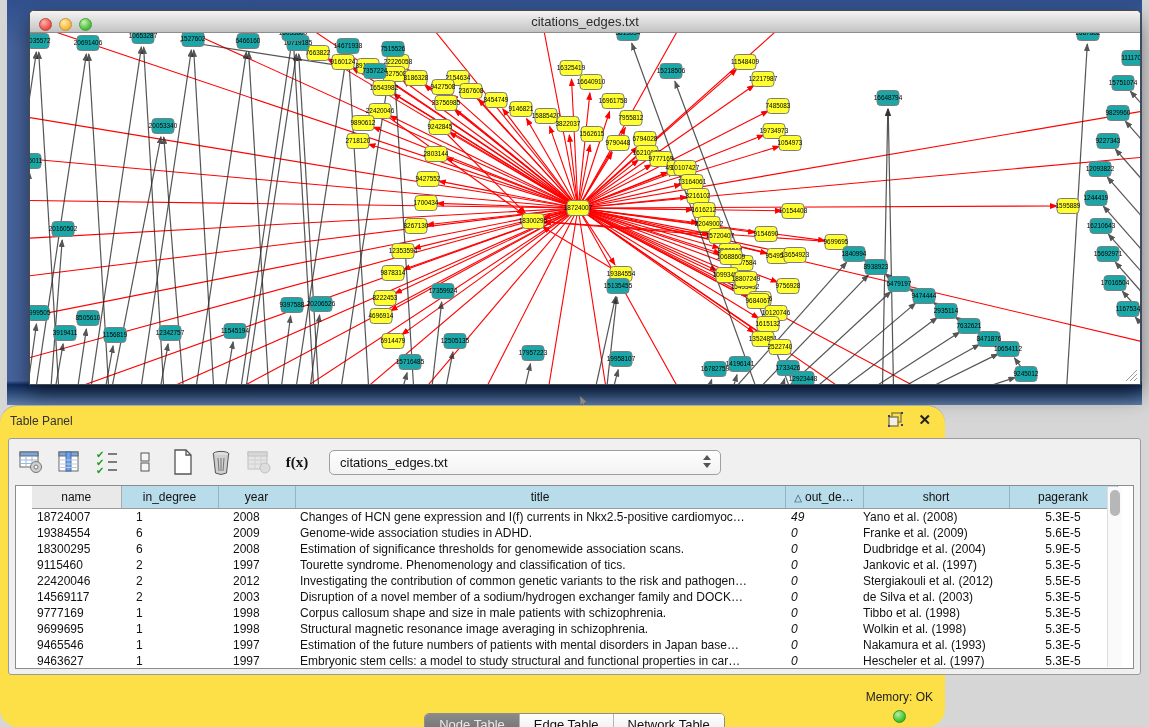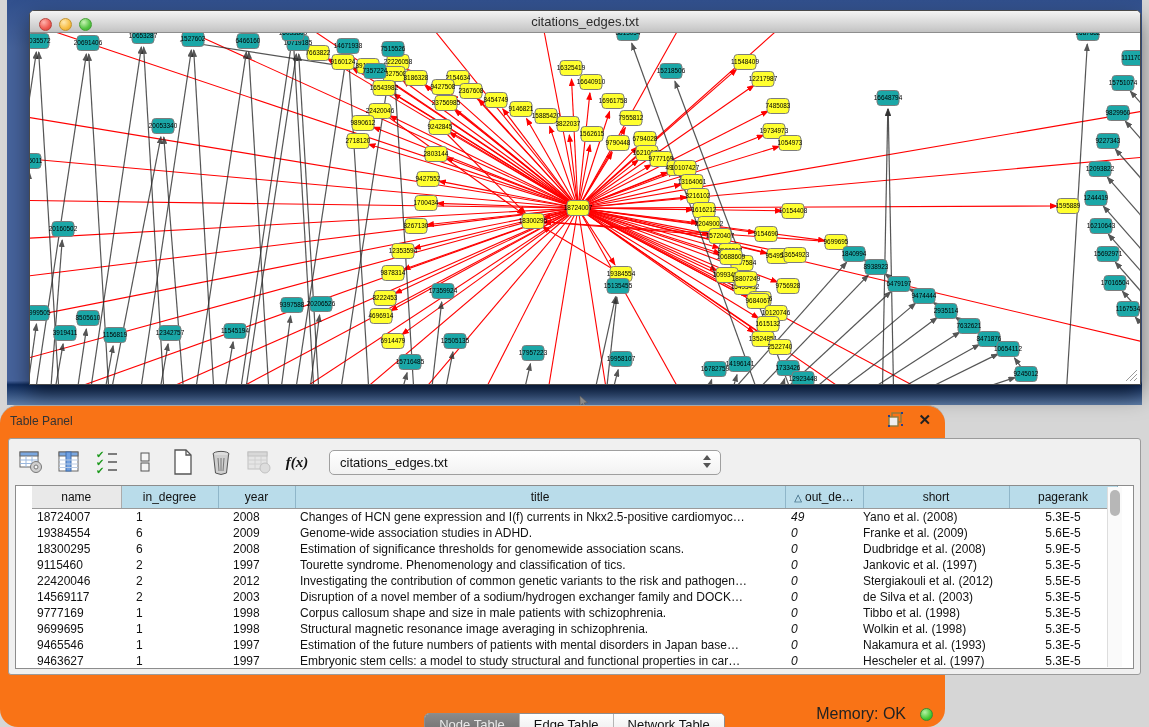--- a/index.html
+++ b/index.html
@@ -17,32 +17,32 @@
               text-align:center; line-height:21px; font-size:13px; color:#2b2b2b; position:relative; }
   .tl { position:absolute; top:7px; width:13px; height:13px; border-radius:50%; display:block; }
   .tl.r { left:9px;  background:radial-gradient(circle at 35% 30%, #ffb3ad, #ef5a52 60%, #c63b34); border:1px solid #b8423c;}
   .tl.y { left:29px; background:radial-gradient(circle at 35% 30%, #ffe9b0, #f7bd43 60%, #d79a27); border:1px solid #c1932f;}
   .tl.g { left:49px; background:radial-gradient(circle at 35% 30%, #c8f3b4, #54c443 60%, #35a32a); border:1px solid #45a035;}
   .net-canvas { position:absolute; left:0; top:22px; width:1110px; height:351px; background:#fff; }
   .grip { position:absolute; right:2px; bottom:2px; }
   .cursor1 { position:absolute; left:571px; top:395px; }
 
   
-  .table-panel { position:absolute; left:0; top:405px; width:945px; height:322px; background:#f97316;
+  .table-panel { position:absolute; left:0; top:405px; width:945px; height:322px; background:#fde047;
                  border-top:1px solid #a9a9a9;border-radius:18px; }
   .panel-header { height:28px; position:relative; font-size:12px; color:#333; }
   .panel-title { position:absolute; left:10px; top:8px; }
   .ph-icons { position:absolute; right:14px; top:6px; display:flex; gap:14px; align-items:center; }
   .ph-x { font-size:15px; font-weight:bold; color:#222; line-height:14px; }
 
   .panel-body { position:absolute; left:8px; top:32px; width:1133px; height:237px;
                 background:#f0f0f0; border:1px solid #9b9b9b; border-radius:3px; }
   .toolbar { position:absolute; left:8px; top:6px; height:34px; display:flex; align-items:center; gap:10px; }
   .tbtn { width:28px; height:28px; display:flex; align-items:center; justify-content:center; border-radius:3px; }
-  .fx { font-family:"Liberation Serif", serif; font-style:italic; font-size:15px; font-weight:bold; color:#111; }
+  .fx { font-family:"Liberation Serif", serif; font-size:15px; font-weight:bold; color:#111; }
   .combo { margin-left:8px; width:392px; height:25px; background:linear-gradient(#ffffff,#f2f2f2);
            border:1px solid #9f9f9f; border-radius:5px; position:relative;
            font-size:13px; color:#111; line-height:23px; padding-left:10px; }
   .combo-arrows { position:absolute; right:9px; top:4px; }
   .combo-arrows div { width:0; height:0; border-left:4px solid transparent; border-right:4px solid transparent; }
   .combo-arrows .up { border-bottom:5px solid #555; margin-bottom:3px; }
   .combo-arrows .dn { border-top:5px solid #555; }
 
   .tbl-wrap { position:absolute; left:6px; top:46px; width:1119px; height:184px; background:#fff;
               border:1px solid #8c8c8c; overflow:hidden;padding-left:16px; }
@@ -59,22 +59,22 @@
   .vthumb { position:absolute; left:2px; top:3px; width:10px; height:26px; background:#b7b7b7; border-radius:6px; }
 
   .tabs { position:absolute; left:0; top:274px; width:100%; display:flex; justify-content:center; }
   .seg { display:flex; border:1px solid #8d8d8d; border-radius:5px; overflow:hidden; background:#fdfdfd;
          box-shadow:inset 0 1px 0 #fff; }
   .seg button { font-family:"Liberation Sans",sans-serif; font-size:13px; padding:3px 14px; border:none;
                 background:linear-gradient(#fefefe,#ececec); color:#111; border-right:1px solid #b5b5b5; }
   .seg button:last-child { border-right:none; }
   .seg button.active { background:linear-gradient(#8a8a8a,#6e6e6e); color:#e9e9e9; }
 
-  .statusbar { position:absolute; right:12px; bottom:4px; font-size:16px; color:#222;
-               display:flex; align-items:center; gap:14px; }
+  .statusbar { position:absolute; right:12px; bottom:4px; font-size:12px; color:#222;
+               display:flex; align-items:center; gap:6px;flex-direction:column; }
   .mem-dot { width:13px; height:13px; border-radius:50%; border:1px solid #3c8a34;
              background:radial-gradient(circle at 35% 30%, #b4f0a4, #3fc52f 65%, #2c9c20); }
 </style>
 </head>
 <body>
 
 <div class="desktop">
   <div class="net-window">
     <div class="titlebar">
       <span class="tl r"></span>
@@ -899,21 +899,21 @@
               <td class="c4">0</td>
               <td class="c5">Franke et al. (2009)</td>
               <td class="c6">5.6E-5</td>
             </tr>
             <tr>
               <td class="c0">18300295</td>
               <td class="c1">6</td>
               <td class="c2">2008</td>
               <td class="c3">Estimation of significance thresholds for genomewide association scans.</td>
               <td class="c4">0</td>
-              <td class="c5">Dudbridge et al. (2008)</td>
+              <td class="c5">Dudbridge et al. (2004)</td>
               <td class="c6">5.9E-5</td>
             </tr>
             <tr>
               <td class="c0">9115460</td>
               <td class="c1">2</td>
               <td class="c2">1997</td>
               <td class="c3">Tourette syndrome. Phenomenology and classification of tics.</td>
               <td class="c4">0</td>
               <td class="c5">Jankovic et al. (1997)</td>
               <td class="c6">5.3E-5</td>

